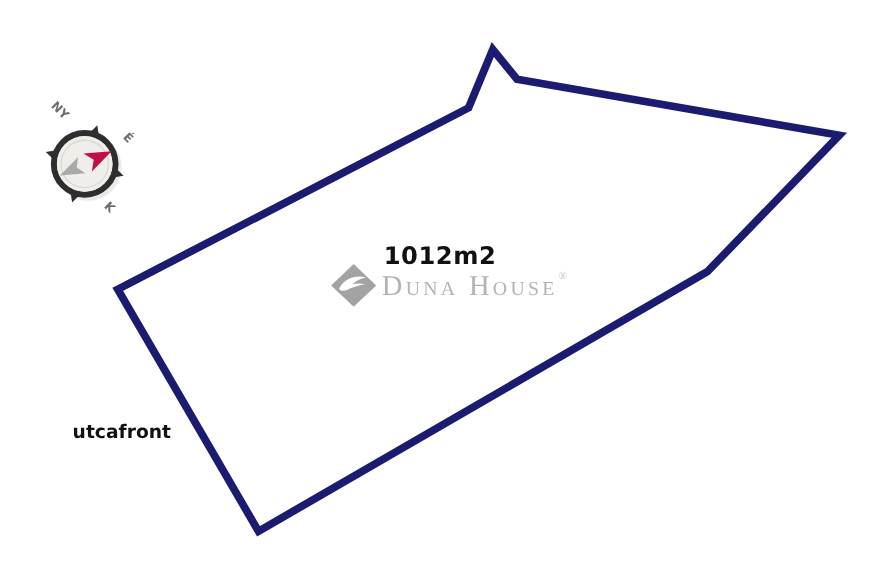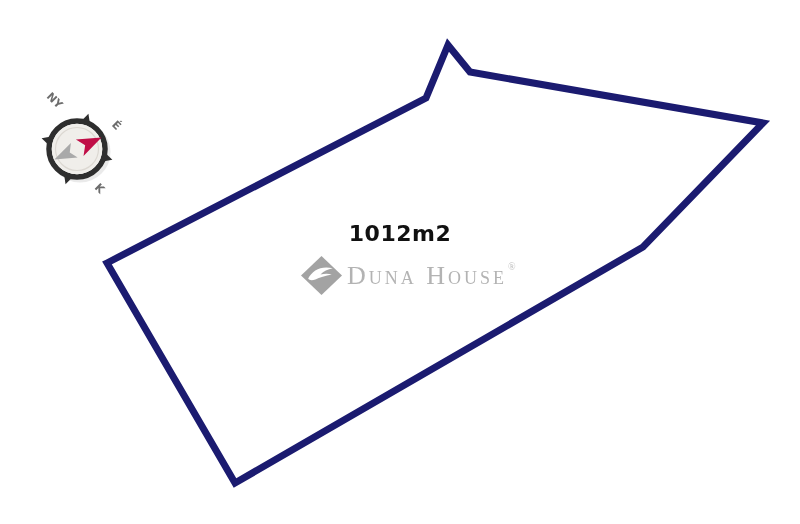--- a/index.html
+++ b/index.html
@@ -14,21 +14,21 @@
     text-align:center; font-size:22px; font-weight:bold; color:#111111;
     letter-spacing:0.5px;
   }
   .street-label {
     position:absolute; left:66px; top:383px;
     font-size:17px; font-weight:bold; color:#111111;
   }
 
   .watermark {
     position:absolute; left:301px; top:240px;
-    display:flex; align-items:center; opacity:0.85;margin-top:16px;
+    display:flex; align-items:center; opacity:0.85;
   }
   .watermark .logo { width:41px; height:39px; flex:0 0 auto; }
   .brand-wrap { margin-left:5px; white-space:nowrap; }
   .brand {
     font-family:"Liberation Serif", serif;
     font-variant:small-caps;
     font-size:26px; line-height:39px;
     letter-spacing:3px; color:#a6a6a6;
   }
   .reg {
@@ -56,20 +56,21 @@
       <polygon points="20,0 40,19 20,38 0,19" fill="#949494"></polygon>
       <path fill="#ffffff" d="M7,22 C11,14 20,9 31,12 C26,13 22,15 19,18 C23,17 27,17 30,18 C24,19 18,21 14,23 C11,24 8,24 7,22 Z"></path>
     </svg>
     <div class="brand-wrap">
       <span class="brand" style="color: rgb(166, 166, 166);">Duna House</span><sup class="reg">®</sup>
     </div>
   </div>
 
   <div class="area-label">1012m2</div>
 
+  <div class="street-label">utcafront</div>
 
   <svg class="compass" viewBox="0 0 100 120" aria-hidden="true">
     <g transform="translate(47,69)">
 
       <circle cx="3" cy="3" r="28" fill="none" stroke="#d9d9d9" stroke-width="5" opacity="0.55"></circle>
 
       <g>
         <polygon points="27,-5 37,0 27,5" transform="rotate(-72)" fill="#2e2e2e"></polygon>
         <polygon points="27,-5 37,0 27,5" transform="rotate(17)" fill="#2e2e2e"></polygon>
         <polygon points="27,-5 37,0 27,5" transform="rotate(108)" fill="#2e2e2e"></polygon>

